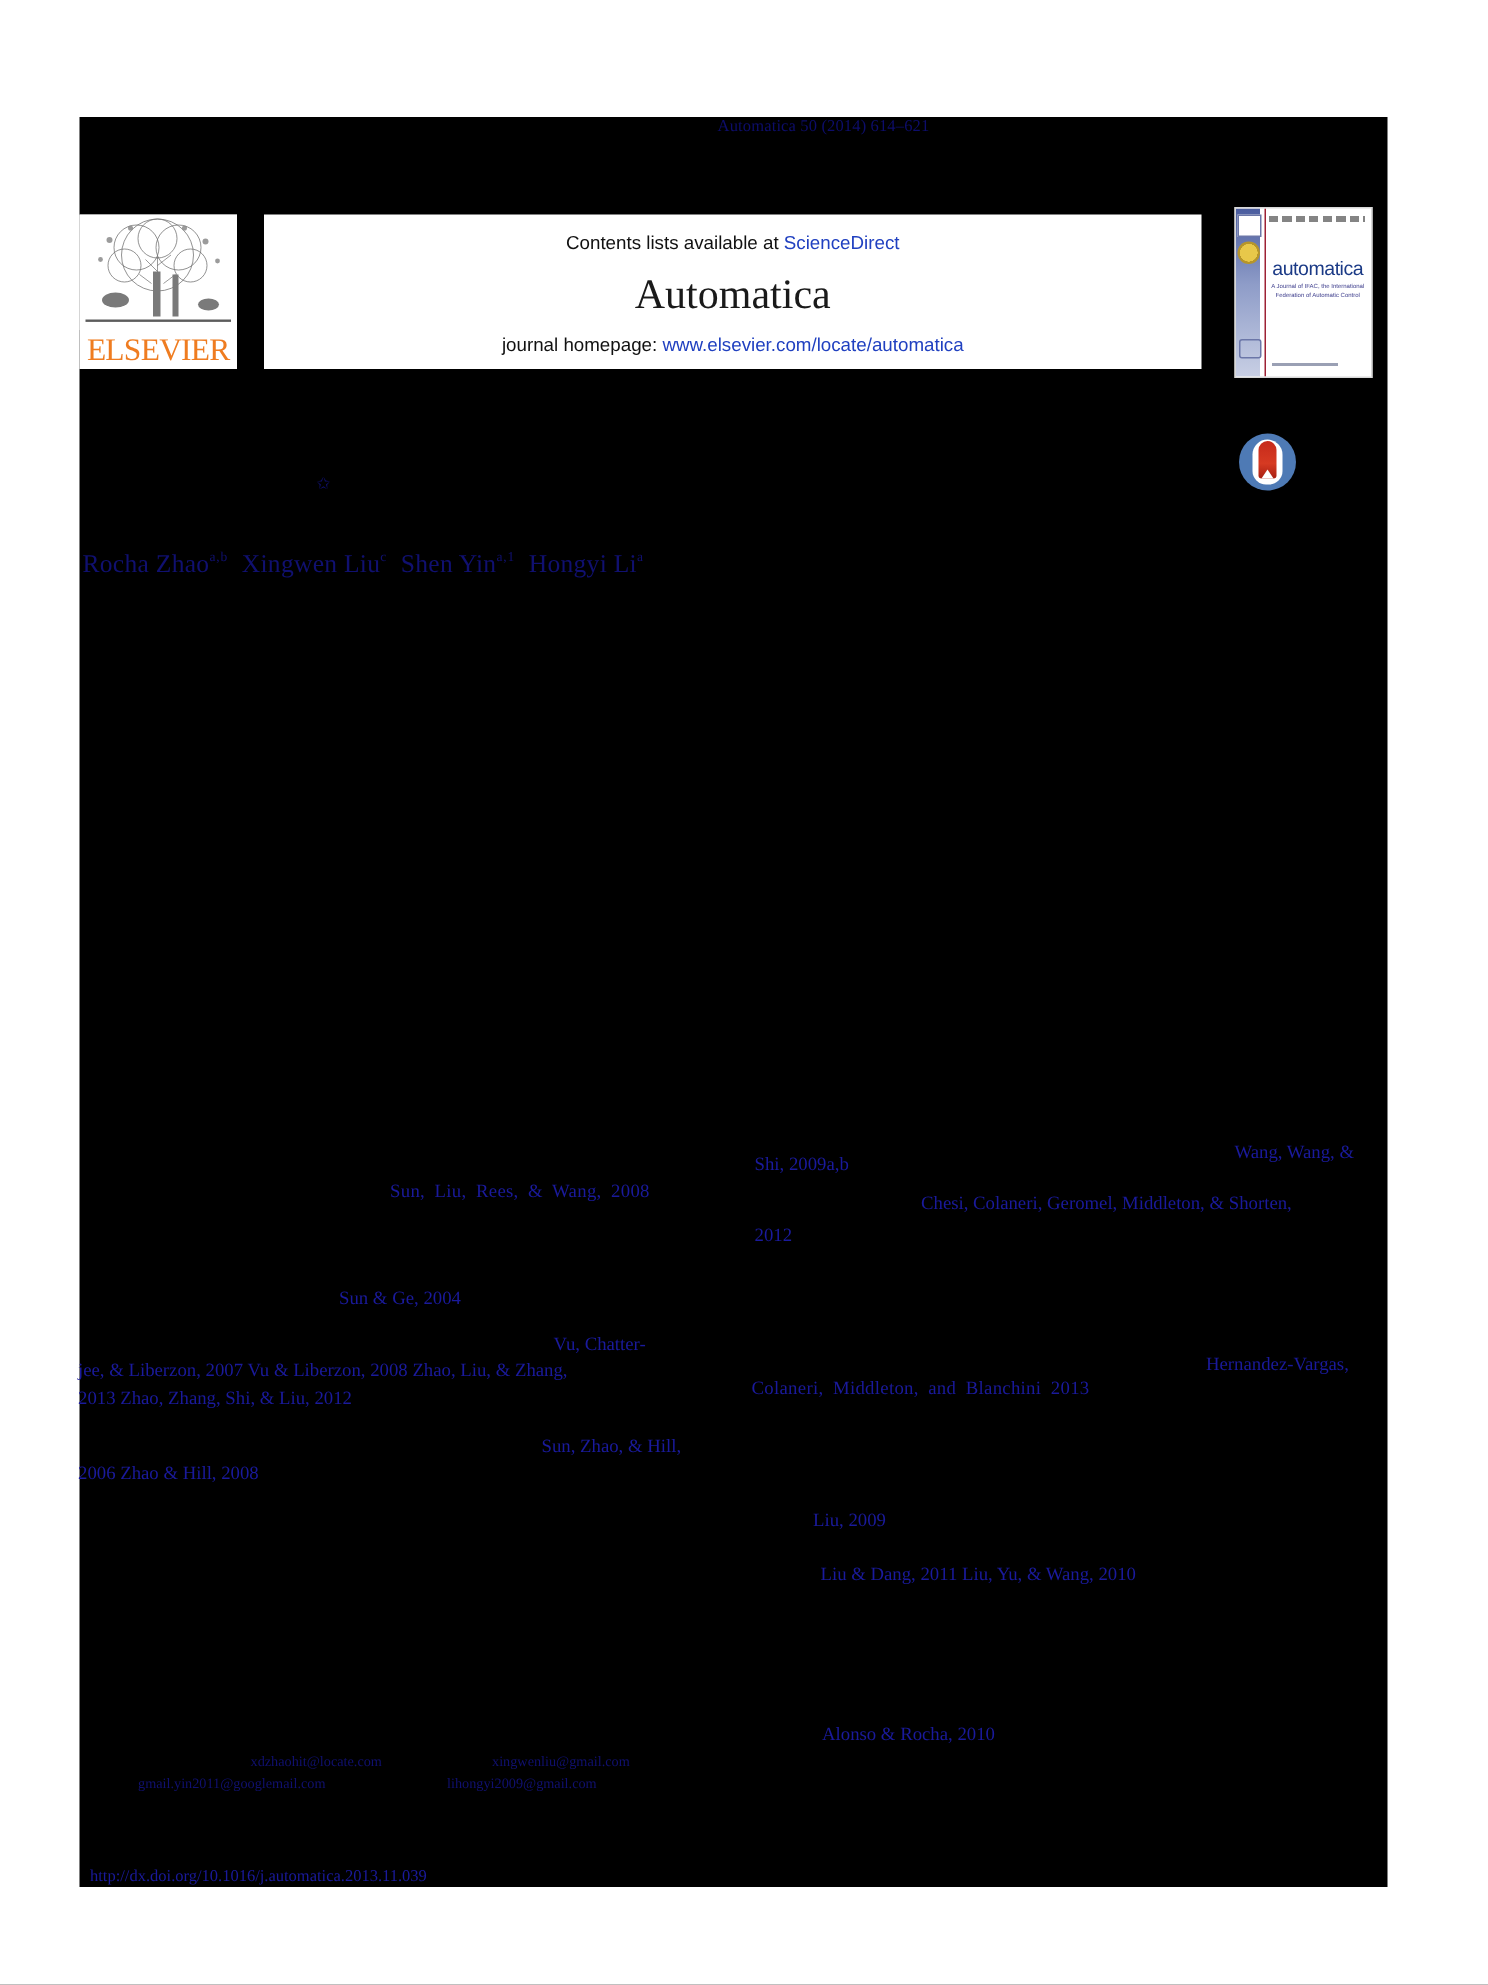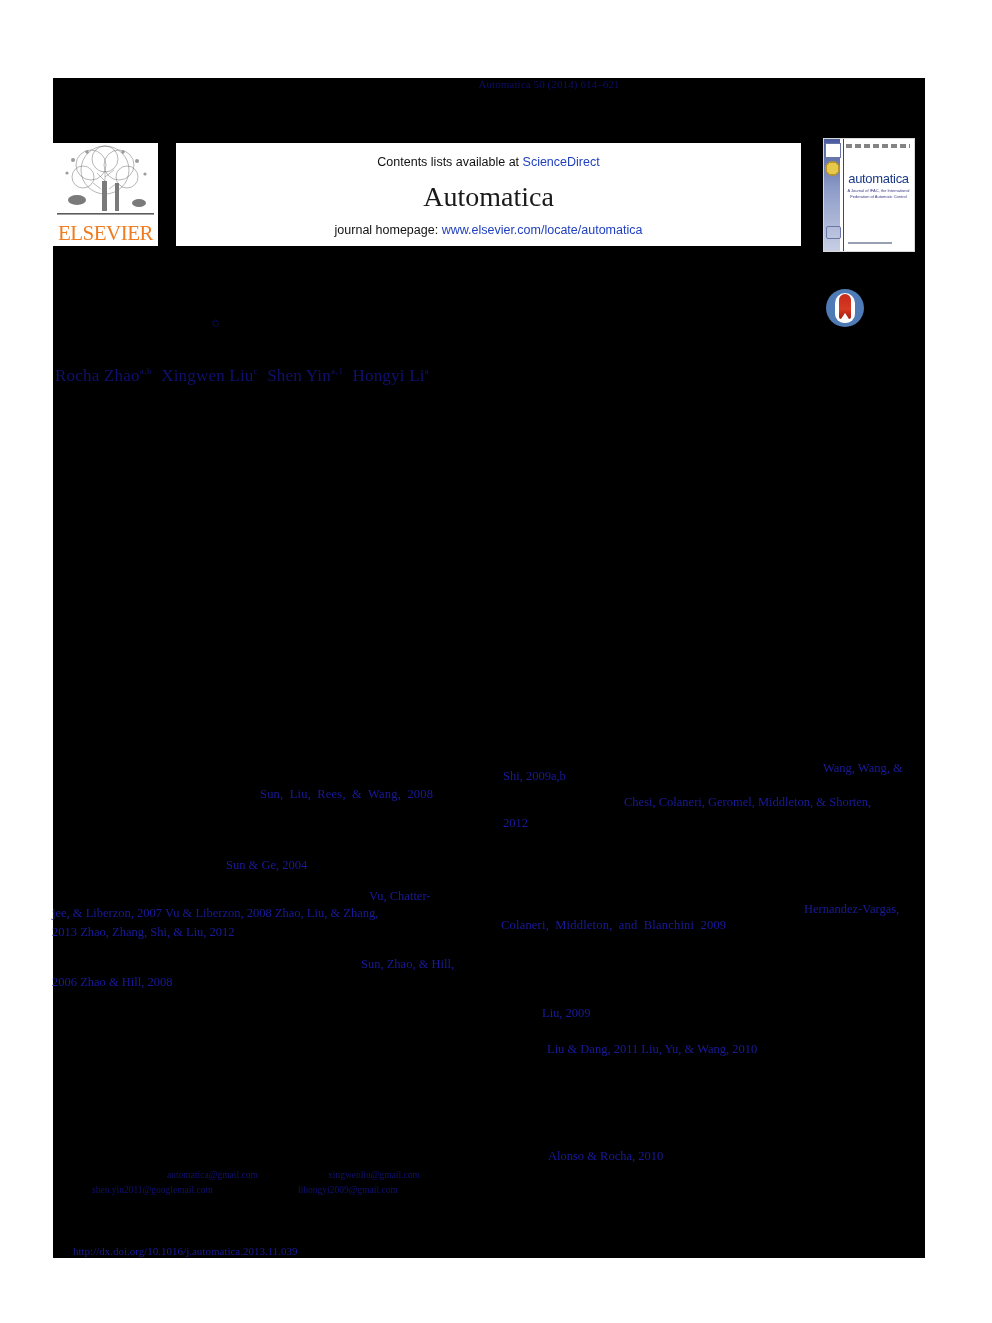--- a/index.html
+++ b/index.html
@@ -273,21 +273,21 @@
     position: absolute;
     color: #101070;
     font-family: "Liberation Serif", serif;
     font-size: 9.5px;
     white-space: nowrap;
   }
 
   
   #doi-link {
     position: absolute;
-    left: 20px;
+    left: 7px;
     top: 1167px;
     color: #1a1a9c;
     font-family: "Liberation Serif", serif;
     font-size: 11px;
     white-space: nowrap;
   }
 </style>
 </head>
 <body>
 
@@ -368,35 +368,35 @@
 
   <div id="title-star">✩</div>
 
   <div id="author-line"><span>Rocha Zhao</span><span class="sup">a,b</span><span class="gap"></span><span>Xingwen Liu</span><span class="sup">c</span><span class="gap"></span><span>Shen Yin</span><span class="sup">a,1</span><span class="gap"></span><span>Hongyi Li</span><span class="sup">a</span></div>
 
   <div id="citations-layer">
       <div class="cite just" style="left: 207px; top: 709px;">Sun, Liu, Rees, &amp; Wang, 2008</div>
       <div class="cite" style="left: 450px; top: 691px;">Shi, 2009a,b</div>
       <div class="cite" style="left: 450px; top: 738px;">2012</div>
       <div class="cite" style="left: 770px; top: 683px;">Wang, Wang, &amp;</div>
-      <div class="cite" style="left: 561px; top: 717px; margin-left: 10px;">Chesi, Colaneri, Geromel, Middleton, &amp; Shorten,</div>
+      <div class="cite" style="left: 561px; top: 717px;">Chesi, Colaneri, Geromel, Middleton, &amp; Shorten,</div>
       <div class="cite" style="left: 173px; top: 780px;">Sun &amp; Ge, 2004</div>
       <div class="cite" style="left: 316px; top: 811px; text-align: right;">Vu, Chatter-</div>
       <div class="cite" style="left: -1px; top: 828px;">jee, &amp; Liberzon, 2007  Vu &amp; Liberzon, 2008  Zhao, Liu, &amp; Zhang,</div>
       <div class="cite" style="left: -1px; top: 847px;">2013  Zhao, Zhang, Shi, &amp; Liu, 2012</div>
-      <div class="cite just" style="left: 448px; top: 840px;">Colaneri,  Middleton,  and  Blanchini   2009</div>
+      <div class="cite just" style="left: 448px; top: 840px;">Colaneri,  Middleton,  and  Blanchini   2013</div>
       <div class="cite" style="left: 751px; top: 824px;">Hernandez-Vargas,</div>
       <div class="cite" style="left: 308px; top: 879px;">Sun, Zhao, &amp; Hill,</div>
       <div class="cite" style="left: -1px; top: 897px;">2006  Zhao &amp; Hill, 2008</div>
       <div class="cite" style="left: 489px; top: 928px;">Liu, 2009</div>
       <div class="cite" style="left: 494px; top: 964px;">Liu &amp; Dang, 2011  Liu, Yu, &amp; Wang, 2010</div>
       <div class="cite" style="left: 495px; top: 1071px;">Alonso &amp; Rocha, 2010</div>
     </div>
   <div id="emails-layer">
-      <div class="email" style="left: 114px; top: 1092px;">automatica@gmail.com</div>
+      <div class="email" style="left: 114px; top: 1092px;">xdzhaohit@locate.com</div>
       <div class="email" style="left: 275px; top: 1092px;">xingwenliu@gmail.com</div>
-      <div class="email" style="left: 39px; top: 1107px;">shen.yin2011@googlemail.com</div>
+      <div class="email" style="left: 39px; top: 1107px;">gmail.yin2011@googlemail.com</div>
       <div class="email" style="left: 245px; top: 1107px;">lihongyi2009@gmail.com</div>
     </div>
 
   <div id="doi-link">http://dx.doi.org/10.1016/j.automatica.2013.11.039</div>
 
 </div>
 
 </body></html>

